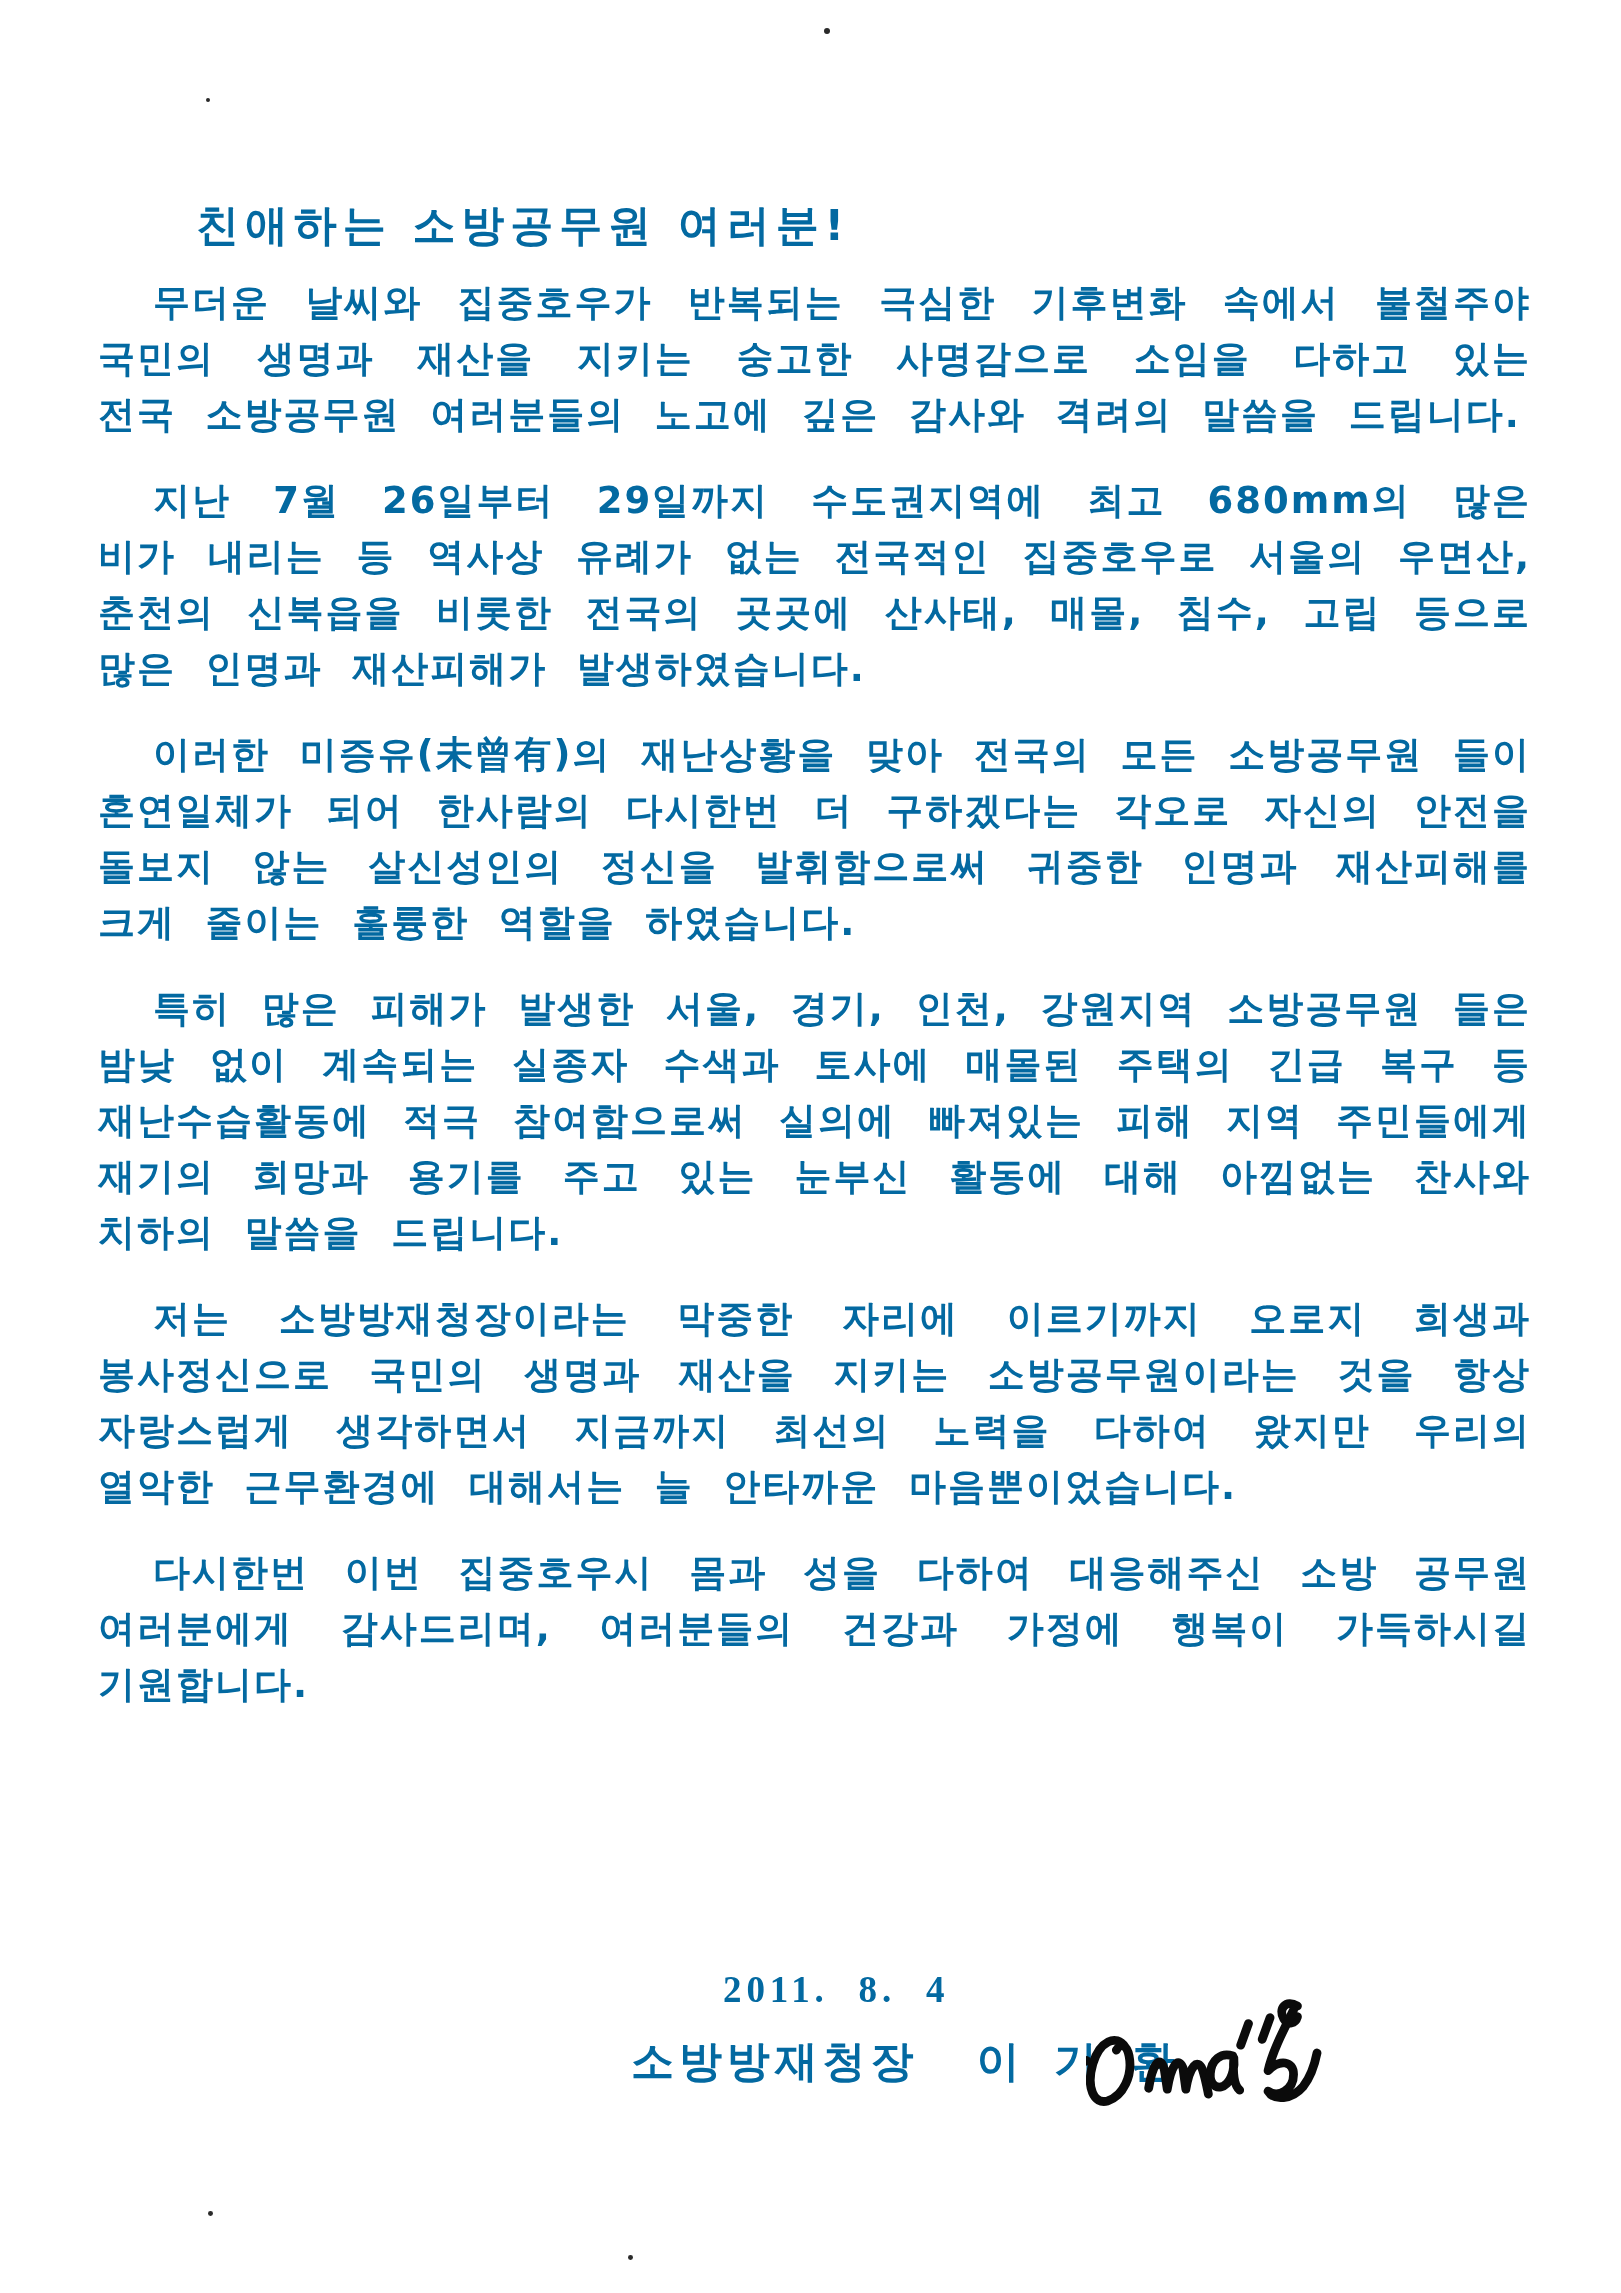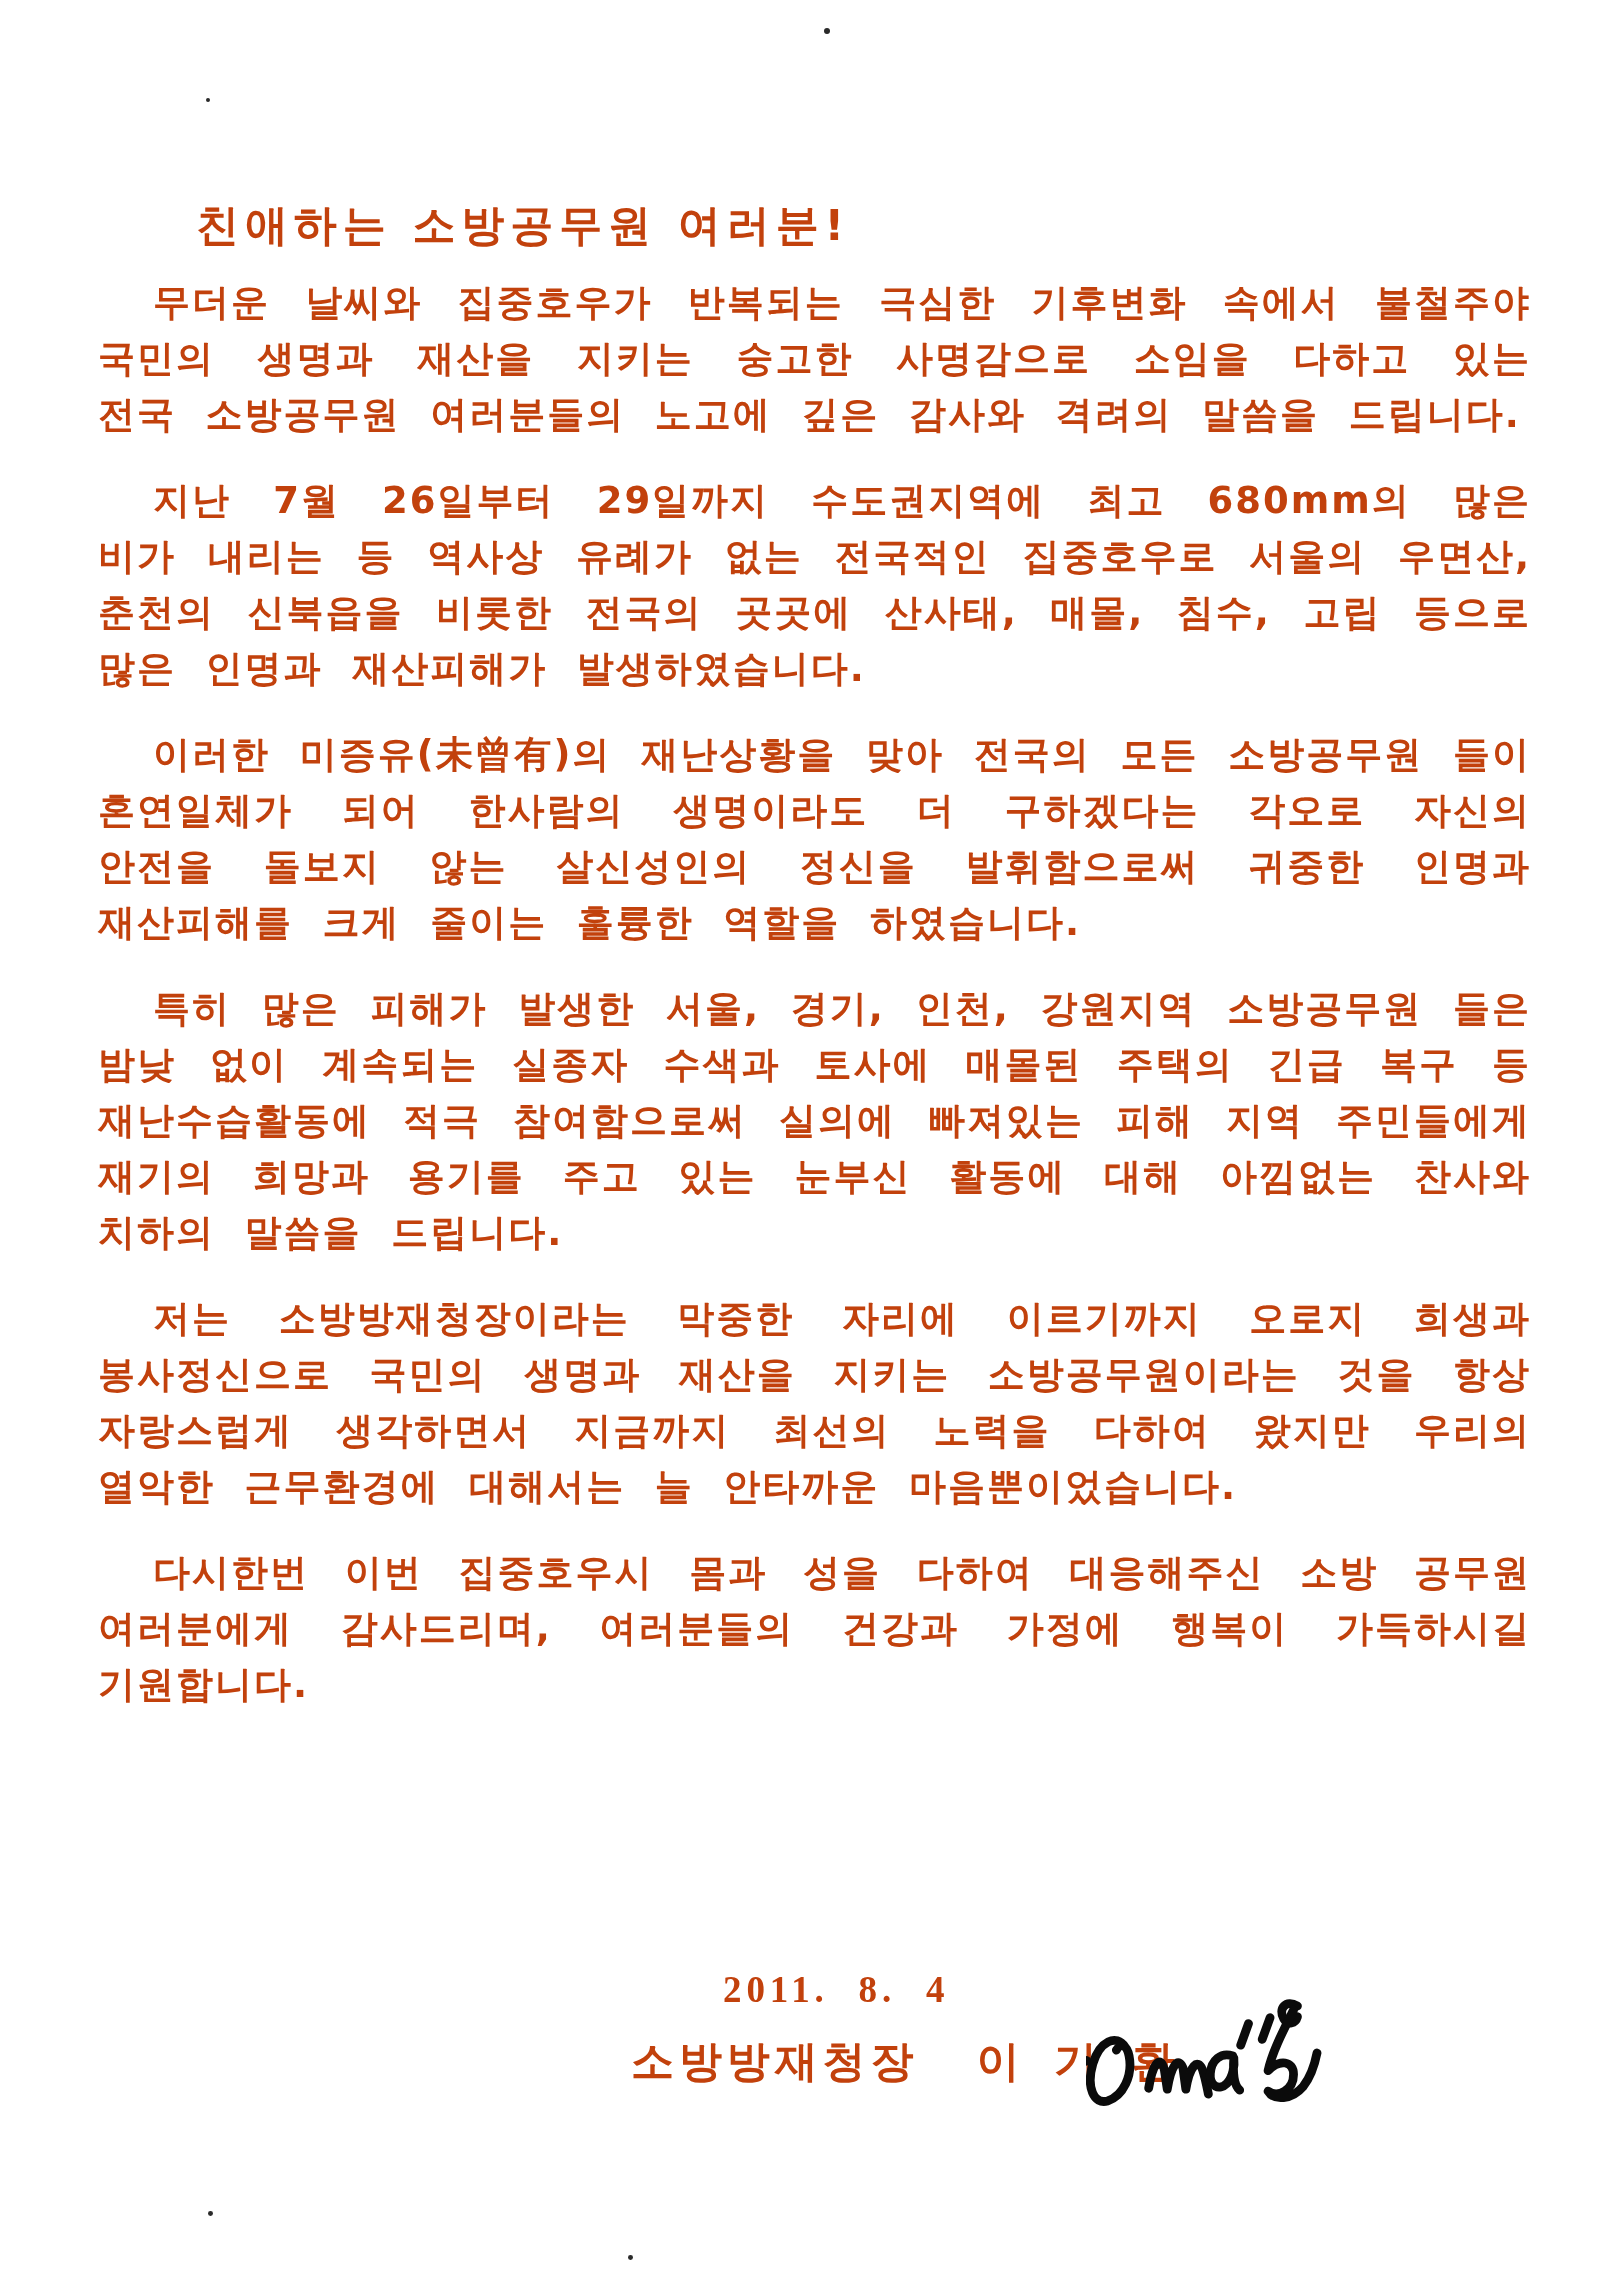--- a/index.html
+++ b/index.html
@@ -5,21 +5,21 @@
   html, body {
     margin: 0;
     padding: 0;
     background: #ffffff;
   }
   .page {
     position: relative;
     width: 1621px;
     height: 2294px;
     background: #ffffff;
-    color: #c2410c;
+    color: #0369a1;
     font-family: "DejaVu Sans", sans-serif;
     overflow: hidden;
   }
   .content {
     position: absolute;
     left: 98px;
     top: 202px;
     width: 1433px;
   }
   .doc-title {
@@ -84,21 +84,21 @@
 </style>
 </head>
 <body>
 
 <div class="page">
 
   <div class="content">
     <h1 class="doc-title">친애하는 소방공무원 여러분!</h1>
     <p class="para">무더운 날씨와 집중호우가 반복되는 극심한 기후변화 속에서 불철주야 국민의 생명과 재산을 지키는 숭고한 사명감으로 소임을 다하고 있는 전국 소방공무원 여러분들의 노고에 깊은 감사와 격려의 말씀을 드립니다.</p>
     <p class="para">지난 7월 26일부터 29일까지 수도권지역에 최고 680mm의 많은 비가 내리는 등 역사상 유례가 없는 전국적인 집중호우로 서울의 우면산, 춘천의 신북읍을 비롯한 전국의 곳곳에 산사태, 매몰, 침수, 고립 등으로 많은 인명과 재산피해가 발생하였습니다.</p>
-    <p class="para">이러한 미증유(未曾有)의 재난상황을 맞아 전국의 모든 소방공무원 들이 혼연일체가 되어 한사람의 생명이라도 더 구하겠다는 각오로 자신의 안전을 돌보지 않는 살신성인의 정신을 발휘함으로써 귀중한 인명과 재산피해를 크게 줄이는 훌륭한 역할을 하였습니다.</p>
+    <p class="para">이러한 미증유(未曾有)의 재난상황을 맞아 전국의 모든 소방공무원 들이 혼연일체가 되어 한사람의 다시한번 더 구하겠다는 각오로 자신의 안전을 돌보지 않는 살신성인의 정신을 발휘함으로써 귀중한 인명과 재산피해를 크게 줄이는 훌륭한 역할을 하였습니다.</p>
     <p class="para">특히 많은 피해가 발생한 서울, 경기, 인천, 강원지역 소방공무원 들은 밤낮 없이 계속되는 실종자 수색과 토사에 매몰된 주택의 긴급 복구 등 재난수습활동에 적극 참여함으로써 실의에 빠져있는 피해 지역 주민들에게 재기의 희망과 용기를 주고 있는 눈부신 활동에 대해 아낌없는 찬사와 치하의 말씀을 드립니다.</p>
     <p class="para">저는 소방방재청장이라는 막중한 자리에 이르기까지 오로지 희생과 봉사정신으로 국민의 생명과 재산을 지키는 소방공무원이라는 것을 항상 자랑스럽게 생각하면서 지금까지 최선의 노력을 다하여 왔지만 우리의 열악한 근무환경에 대해서는 늘 안타까운 마음뿐이었습니다.</p>
     <p class="para">다시한번 이번 집중호우시 몸과 성을 다하여 대응해주신 소방 공무원 여러분에게 감사드리며, 여러분들의 건강과 가정에 행복이 가득하시길 기원합니다.</p>
   </div>
 
   <div class="date-line">2011. 8. 4</div>
 
   <div class="sign-line">
     <span class="signer-title">소방방재청장</span>
     <span class="signer-name">이 기 환</span>

